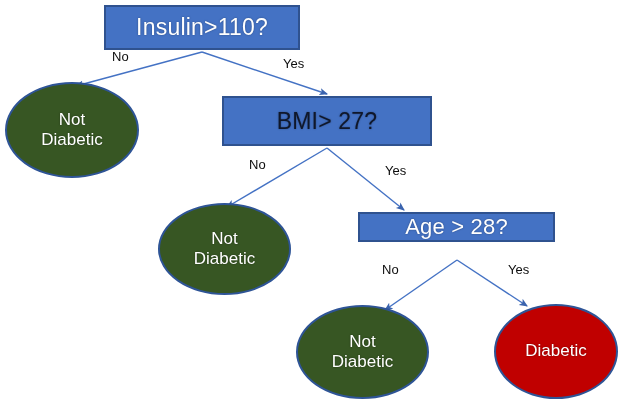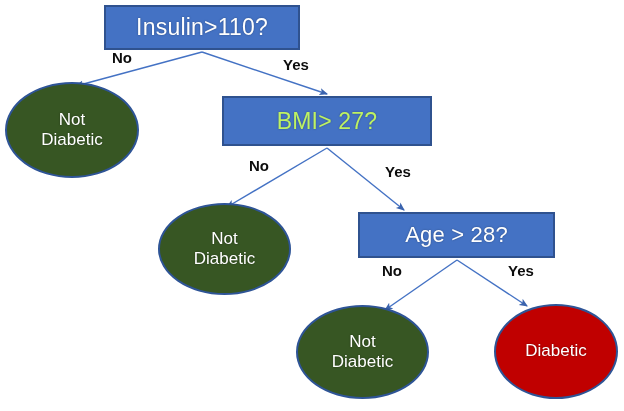--- a/index.html
+++ b/index.html
@@ -51,22 +51,22 @@
     color: #ffffff;
     line-height: 1.18;
     text-align: center;
     text-shadow: 0 0 2px rgba(0,0,0,0.4);
   }
   .fill-green { background: #375623; }
   .fill-red   { background: #C00000; }
   .edge-label {
     position: absolute;
     color: #0d0d0d;
-    font-size: 15px;
-    font-weight: 700;
+    font-size: 13px;
+    font-weight: 400;
     white-space: nowrap;
   }
   .ell-line { display: block; text-align: center; }
 </style>
 </head>
 <body>
 
 <div id="canvas">
 
   <svg class="edges" viewBox="0 0 624 411">
@@ -81,24 +81,24 @@
         <line x1="327" y1="148" x2="227" y2="207" stroke="#4472C4" marker-end="url(#arrowhead)"></line>
         <line x1="327" y1="148" x2="404" y2="210" stroke="#4472C4" marker-end="url(#arrowhead)"></line>
         <line x1="457" y1="260" x2="385" y2="310" stroke="#4472C4" marker-end="url(#arrowhead)"></line>
         <line x1="457" y1="260" x2="527" y2="306" stroke="#4472C4" marker-end="url(#arrowhead)"></line>
       </g>
   </svg>
 
   <div class="node-box" style="left: 104px; top: 5px; width: 196px; height: 45px; font-size: 23px; background: rgb(68, 114, 196); border-color: rgb(47, 82, 143); color: rgb(255, 255, 255);">
     <span>Insulin&gt;110?</span>
   </div>
-  <div class="node-box" style="left: 222px; top: 96px; width: 210px; height: 50px; font-size: 23px; background: rgb(68, 114, 196); border-color: rgb(47, 82, 143); color: #bef264;">
+  <div class="node-box" style="left: 222px; top: 96px; width: 210px; height: 50px; font-size: 23px; background: rgb(68, 114, 196); border-color: rgb(47, 82, 143); color: #0f172a;">
     <span>BMI&gt; 27?</span>
   </div>
-  <div class="node-box" style="left: 358px; top: 212px; width: 197px; height: 46px; font-size: 22px; background: rgb(68, 114, 196); border-color: rgb(47, 82, 143); color: rgb(255, 255, 255);">
+  <div class="node-box" style="left: 358px; top: 212px; width: 197px; height: 30px; font-size: 22px; background: rgb(68, 114, 196); border-color: rgb(47, 82, 143); color: rgb(255, 255, 255);">
     <span>Age &gt; 28?</span>
   </div>
 
   <div class="node-ellipse fill-green" style="left: 5px; top: 82px; width: 134px; height: 96px; font-size: 17px; background: rgb(55, 86, 35); border-color: rgb(46, 84, 150); color: rgb(255, 255, 255);">
     <span class="ell-line">Not</span>
     <span class="ell-line">Diabetic</span>
   </div>
   <div class="node-ellipse fill-green" style="left: 158px; top: 203px; width: 133px; height: 92px; font-size: 17px; background: rgb(55, 86, 35); border-color: rgb(46, 84, 150); color: rgb(255, 255, 255);">
     <span class="ell-line">Not</span>
     <span class="ell-line">Diabetic</span>

